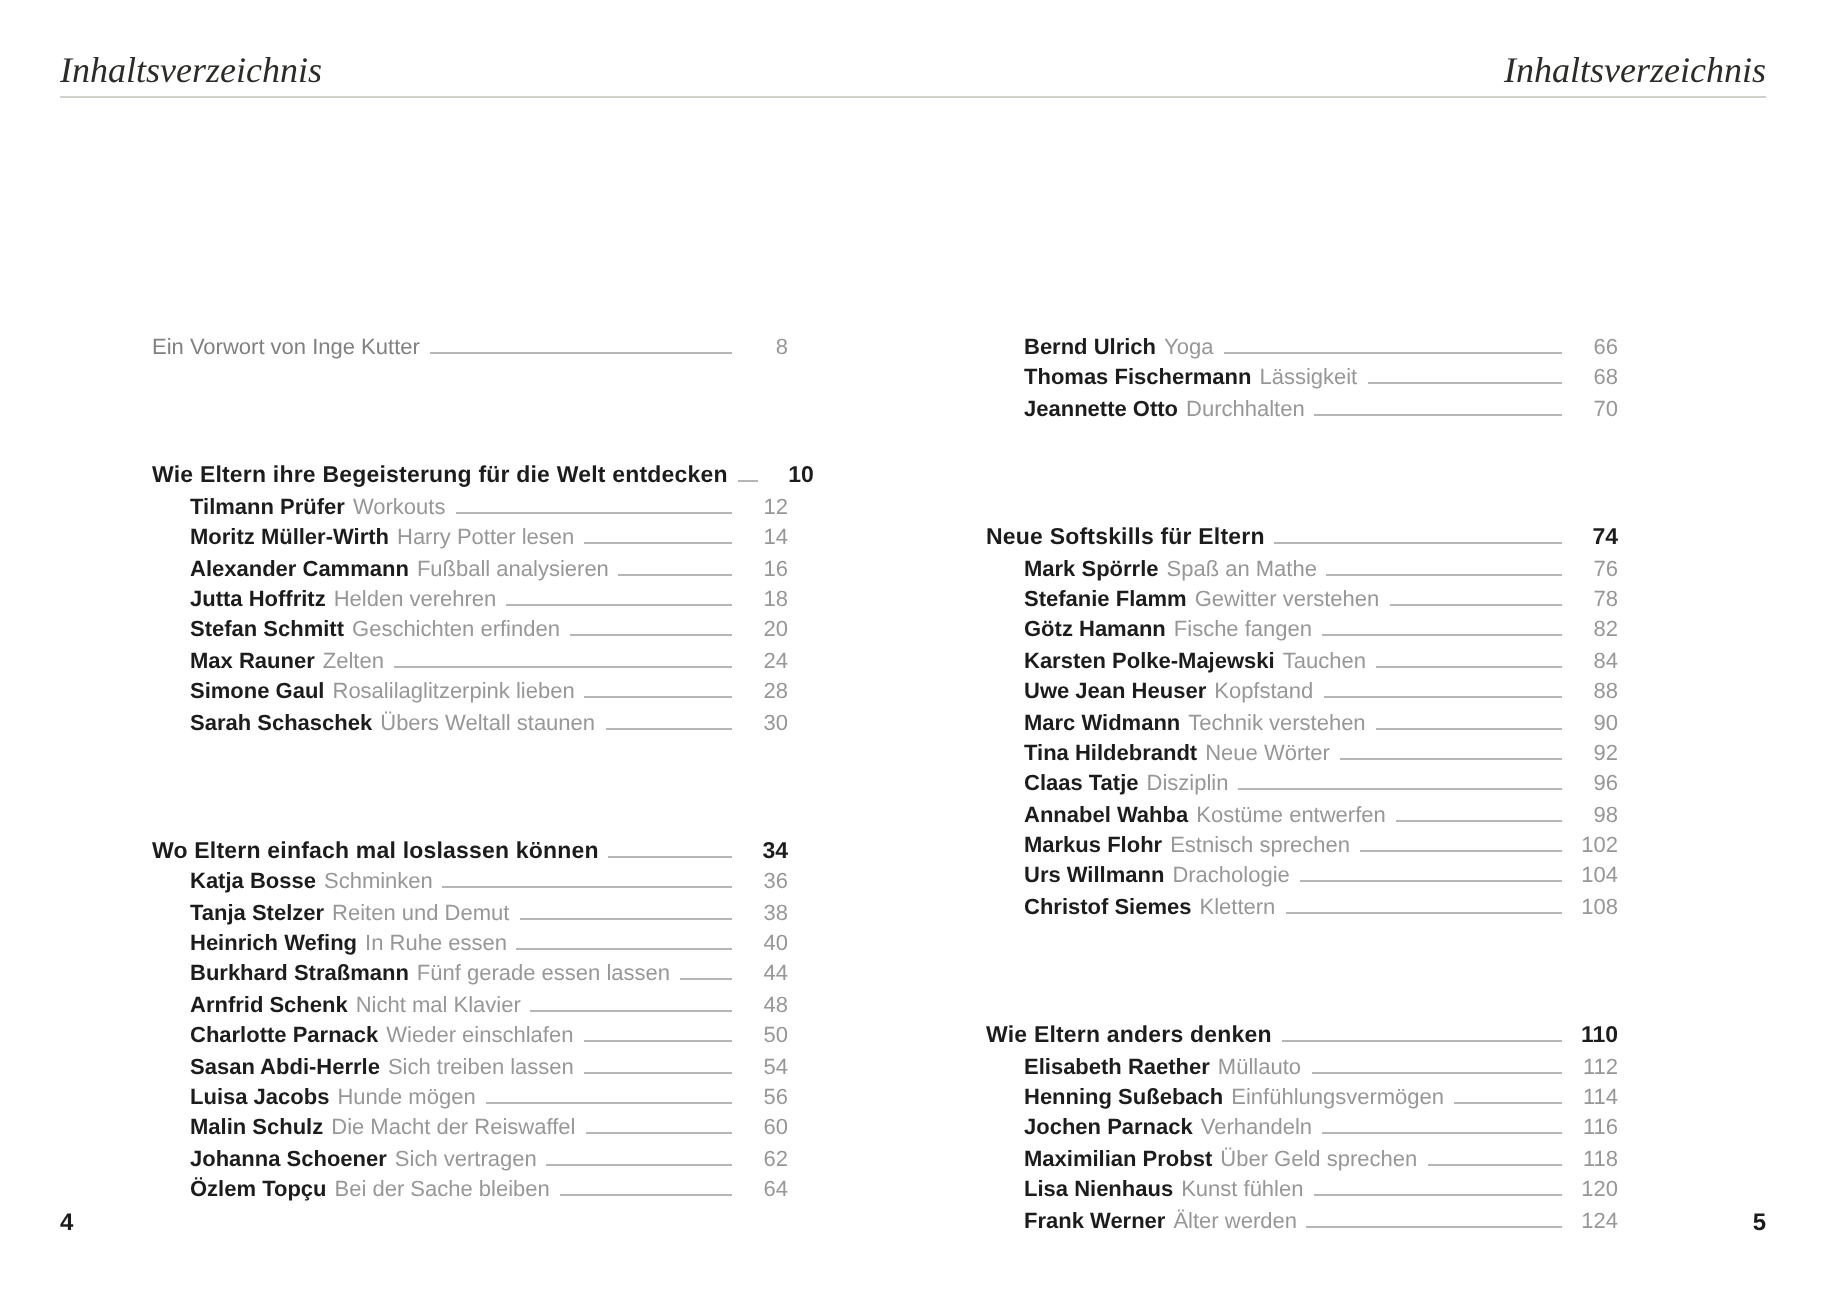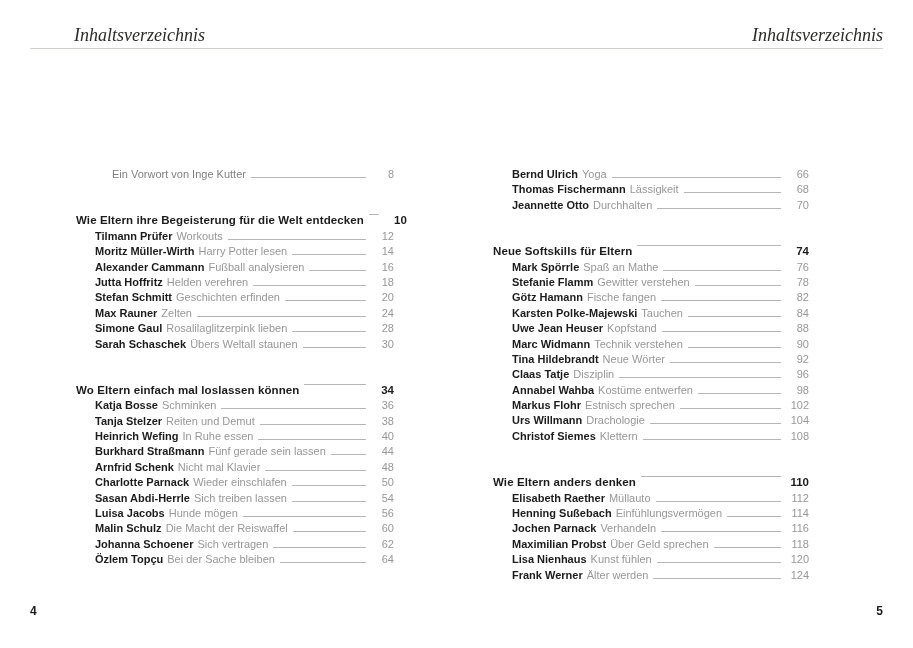--- a/index.html
+++ b/index.html
@@ -16,36 +16,35 @@
     display:flex; justify-content:space-between; align-items:flex-end;
     border-bottom:1px solid #d2d2cc;
     padding-bottom:3px;
   }
   .header-title {
     font-family:"Liberation Serif", serif;
     font-style:italic;
     font-size:18px;
     color:#2b2b28;
     line-height:19px;
-    margin-left:44px;
   }
   .col { position:absolute; top:167px; }
   .col-left  { left:76px;  width:318px; }
   .col-right { left:493px; width:316px; }
   .row {
     display:flex; align-items:baseline;
     height:15.4px; line-height:15.4px;
     font-size:11px; white-space:nowrap;
   }
   .row.indent { padding-left:19px; }
-  .row.section { margin-top:31px; font-size:11.5px;align-items:flex-end; }
+  .row.section { margin-top:49px; font-size:11.5px; }
   .row.section .name { letter-spacing:0.1px; }
   .name  { font-weight:bold; color:#1c1c1c; }
   .topic { color:#979797; margin-left:4px; }
-  .plain { color:#808080;margin-left:36px; }
+  .plain { color:#808080; }
   .leader {
     flex:1 1 auto; min-width:10px;
     border-bottom:1px solid #b6b6b6;
     margin:0 7px 0 5px;
     align-self:baseline; height:1px;
   }
   .page { color:#979797; text-align:right; min-width:21px; }
   .row.section .page { color:#1c1c1c; font-weight:bold; }
   .footer-num {
     position:absolute; bottom:30px;
@@ -139,21 +138,21 @@
       <span class="page">38</span>
     </div>
     <div class="row indent">
       <span class="name">Heinrich Wefing</span>
       <span class="topic">In Ruhe essen</span>
       <span class="leader"></span>
       <span class="page">40</span>
     </div>
     <div class="row indent">
       <span class="name">Burkhard Straßmann</span>
-      <span class="topic">Fünf gerade sein lassen</span>
+      <span class="topic">Fünf gerade essen lassen</span>
       <span class="leader"></span>
       <span class="page">44</span>
     </div>
     <div class="row indent">
       <span class="name">Arnfrid Schenk</span>
       <span class="topic">Nicht mal Klavier</span>
       <span class="leader"></span>
       <span class="page">48</span>
     </div>
     <div class="row indent">

